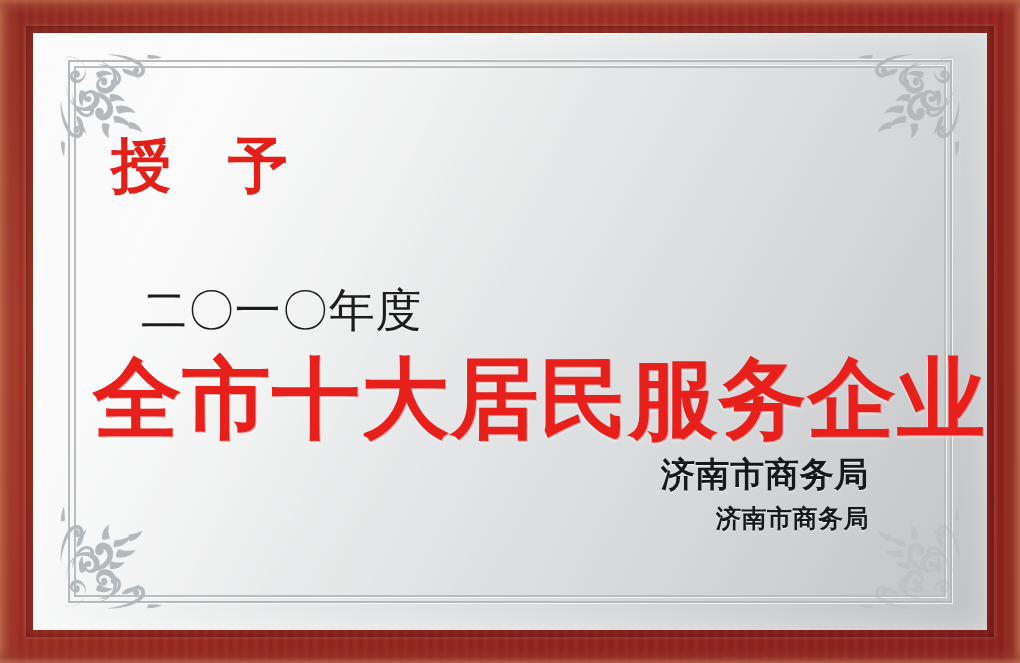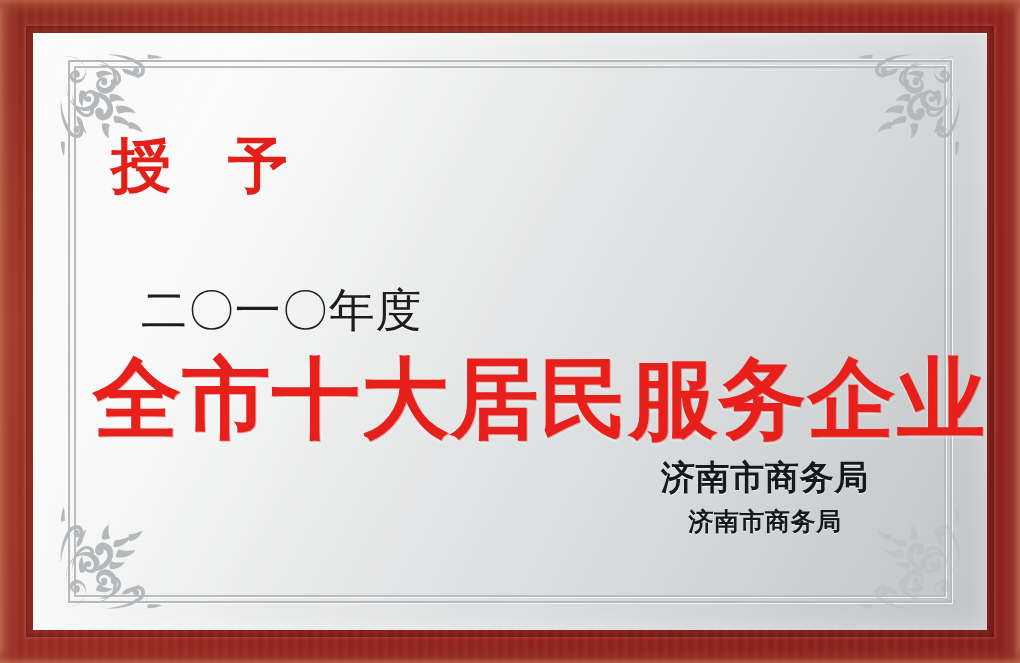--- a/index.html
+++ b/index.html
@@ -188,23 +188,23 @@
     font-family: "DejaVu Serif", "Liberation Serif", serif;
     text-shadow:
       1px 1px 0 rgba(180,0,0,0.28),
       0 2px 3px rgba(255,255,255,0.55);
   }
 
   #signature {
     position: absolute;
     right: 58px;
     bottom: 42px;
-    text-align: center;
+    text-align: right;
     color: #17181a;
-    font-family: Liberation Sans, sans-serif;
+    font-family: Liberation Mono, monospace;
   }
   #issuer {
     font-size: 34px;
     font-weight: 700;
     line-height: 1.15;
     letter-spacing: 0.02em;
     text-shadow: 0 1px 1px rgba(255,255,255,0.8);
   }
   #issue-date {
     margin-top: 10px;

